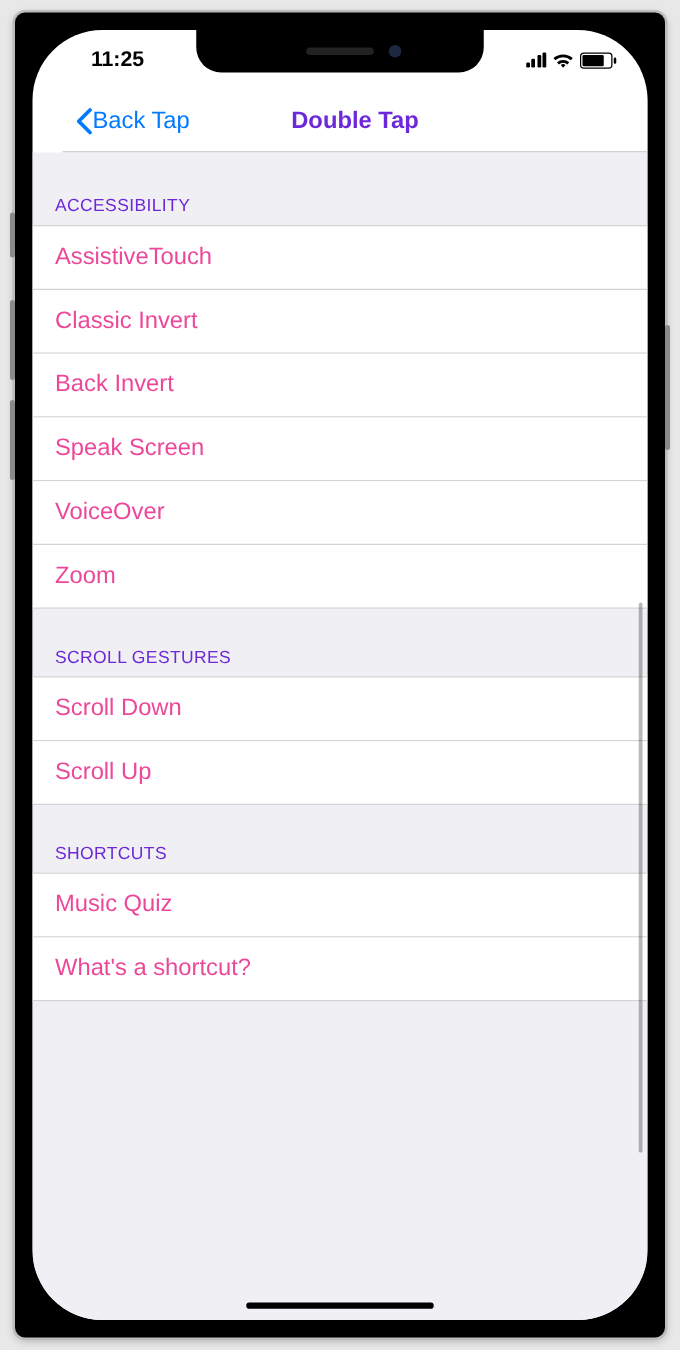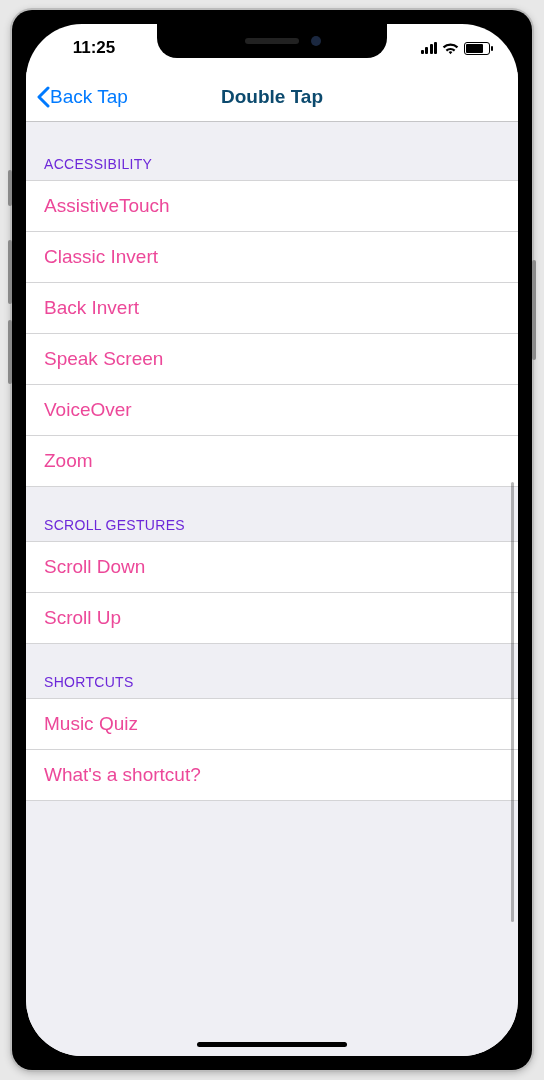--- a/index.html
+++ b/index.html
@@ -9,21 +9,21 @@
       background: #e8e8e8;
       font-family: -apple-system, "Helvetica Neue", Helvetica, Arial, sans-serif;
       display: flex;
       align-items: center;
       justify-content: center;
     }
     .device-frame {
       width: 520px;
       height: 1060px;
       background: #000;
-      border-radius: 20px;
+      border-radius: 8px;
       padding: 14px;
       box-shadow: 0 0 0 2px #bcbcbc, 0 2px 8px rgba(0,0,0,0.3);
       position: relative;
     }
     .side-button {
       position: absolute;
       background: #8a8a8a;
       border-radius: 2px;
     }
     .sb-left-1 { left: -4px; top: 160px; width: 4px; height: 36px; }
@@ -106,37 +106,37 @@
 
     .nav-bar {
       height: 50px;
       display: flex;
       align-items: center;
       border-bottom: 0.5px solid #c5c5c7;
       position: relative;
       flex-shrink: 0;
       background: #f8f8f8;
     }
-    .nav-bar.plain { background: #fff; border-bottom: 0.5px solid #c5c5c7; }
+    .nav-bar.plain { background: #fff; border-bottom: 0.5px solid #c5c5c7; margin-left: 24px; }
     .nav-back {
       display: flex;
       align-items: center;
       color: #007aff;
       font-size: 19px;
       padding-left: 10px;
       cursor: pointer;
     }
     .nav-back svg { width: 14px; height: 22px; }
     .nav-title {
       position: absolute;
       left: 50%;
       transform: translateX(-50%);
       font-size: 19px;
       font-weight: 600;
-      color: #0c4a6e;
+      color: #6d28d9;
     }
     .content {
       flex: 1;
       overflow-y: auto;
       background: #efeff4;
       position: relative;
     }
     .section-header {
       font-size: 14px;
       color: #6d28d9;

